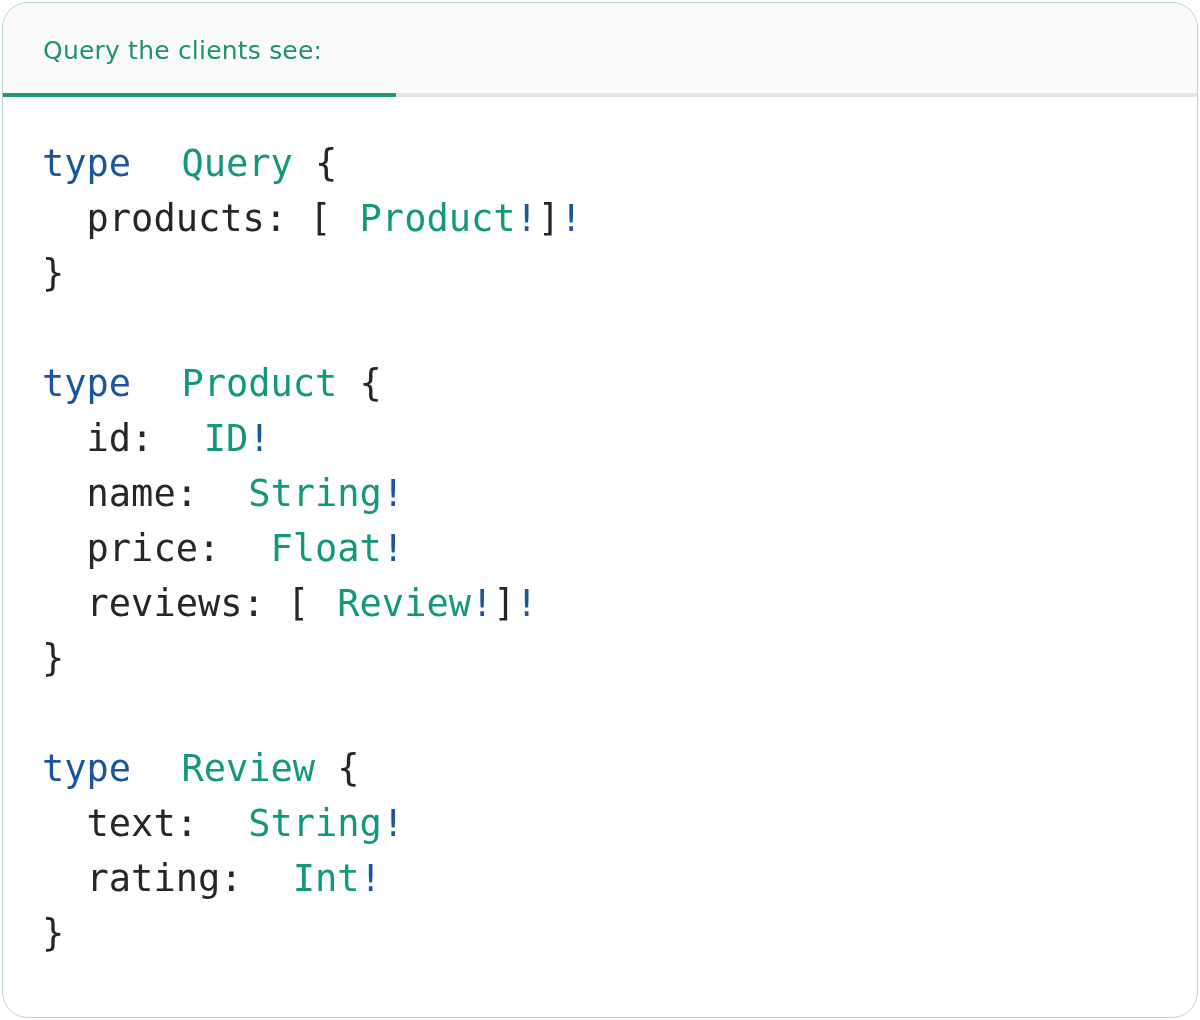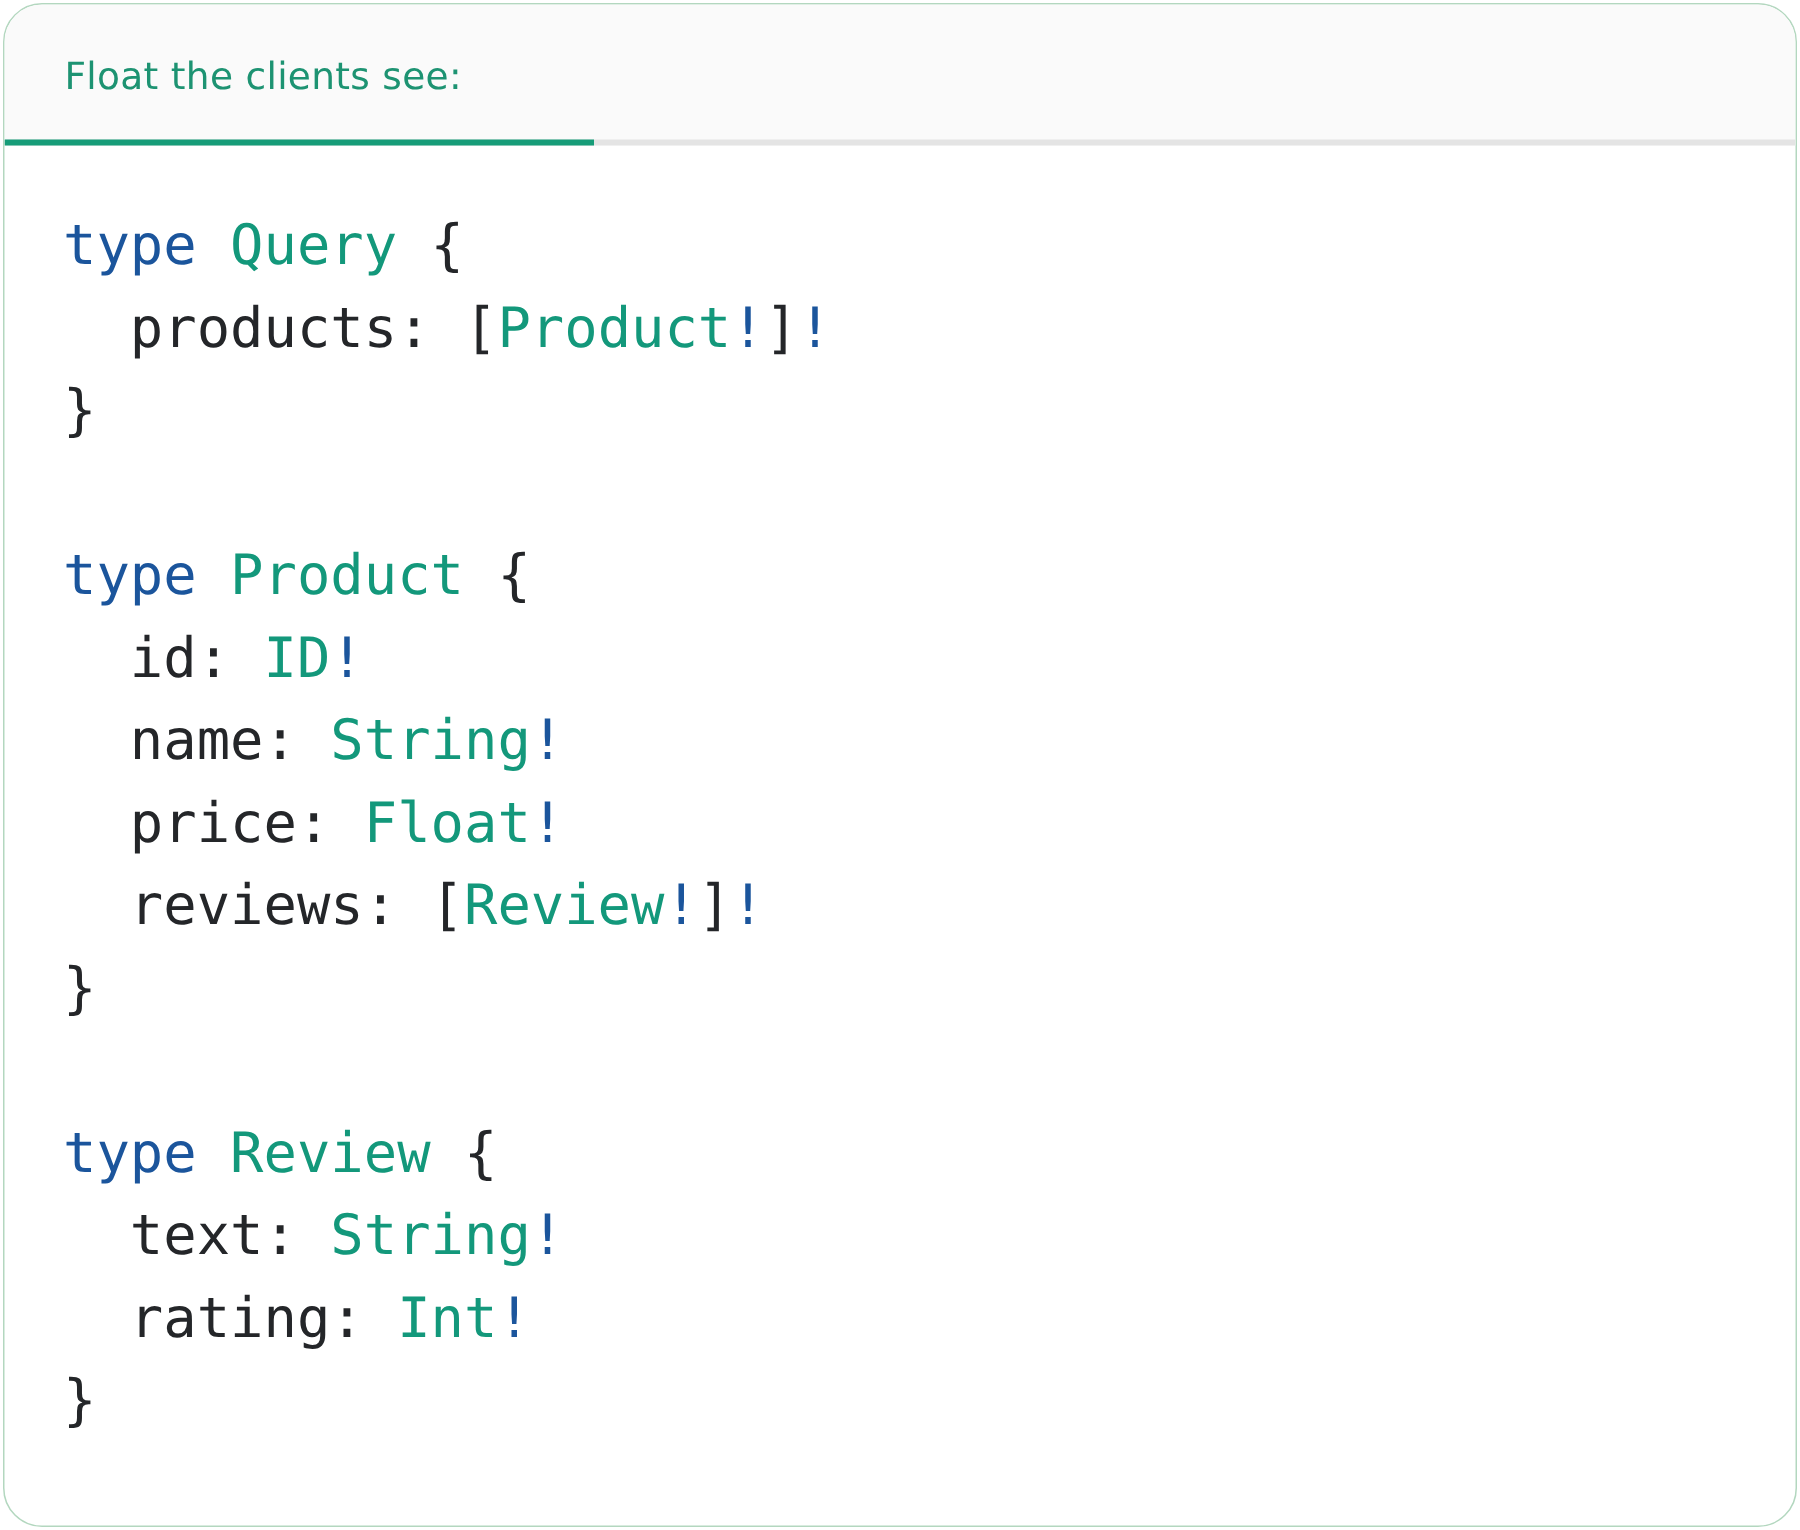--- a/index.html
+++ b/index.html
@@ -60,27 +60,27 @@
     font-size: 37px;
     line-height: 55px;
     font-weight: 500;
     white-space: pre;
     color: var(--plain, #242629);
   }
   .code-line {
     height: 55px;
   }
   .tok-keyword  { color: var(--keyword, #1b559c); }
-  .tok-typename { color: var(--typename, #13987b); }
+  .tok-typename { color: var(--typename, #13987b); margin-left: 28px; }
   .tok-plain    { color: var(--plain, #242629); }
   .tok-bang     { color: var(--bang, #1b559c); }
 </style>
 </head>
 <body>
 
 <div class="card">
   <div class="card-header">
-    <span class="header-title">Float the clients see:</span>
+    <span class="header-title">Query the clients see:</span>
     <div class="divider"></div>
     <div class="tab-underline"></div>
   </div>
   <div class="code-block"><div class="code-line"><span class="tok-keyword">type</span><span class="tok-plain"> </span><span class="tok-typename">Query</span><span class="tok-plain"> {</span></div><div class="code-line"><span class="tok-plain">  products: [</span><span class="tok-typename">Product</span><span class="tok-bang">!</span><span class="tok-plain">]</span><span class="tok-bang">!</span></div><div class="code-line"><span class="tok-plain">}</span></div><div class="code-line">&nbsp;</div><div class="code-line"><span class="tok-keyword">type</span><span class="tok-plain"> </span><span class="tok-typename">Product</span><span class="tok-plain"> {</span></div><div class="code-line"><span class="tok-plain">  id: </span><span class="tok-typename">ID</span><span class="tok-bang">!</span></div><div class="code-line"><span class="tok-plain">  name: </span><span class="tok-typename">String</span><span class="tok-bang">!</span></div><div class="code-line"><span class="tok-plain">  price: </span><span class="tok-typename">Float</span><span class="tok-bang">!</span></div><div class="code-line"><span class="tok-plain">  reviews: [</span><span class="tok-typename">Review</span><span class="tok-bang">!</span><span class="tok-plain">]</span><span class="tok-bang">!</span></div><div class="code-line"><span class="tok-plain">}</span></div><div class="code-line">&nbsp;</div><div class="code-line"><span class="tok-keyword">type</span><span class="tok-plain"> </span><span class="tok-typename">Review</span><span class="tok-plain"> {</span></div><div class="code-line"><span class="tok-plain">  text: </span><span class="tok-typename">String</span><span class="tok-bang">!</span></div><div class="code-line"><span class="tok-plain">  rating: </span><span class="tok-typename">Int</span><span class="tok-bang">!</span></div><div class="code-line"><span class="tok-plain">}</span></div></div>
 </div>
 
 </body></html>

